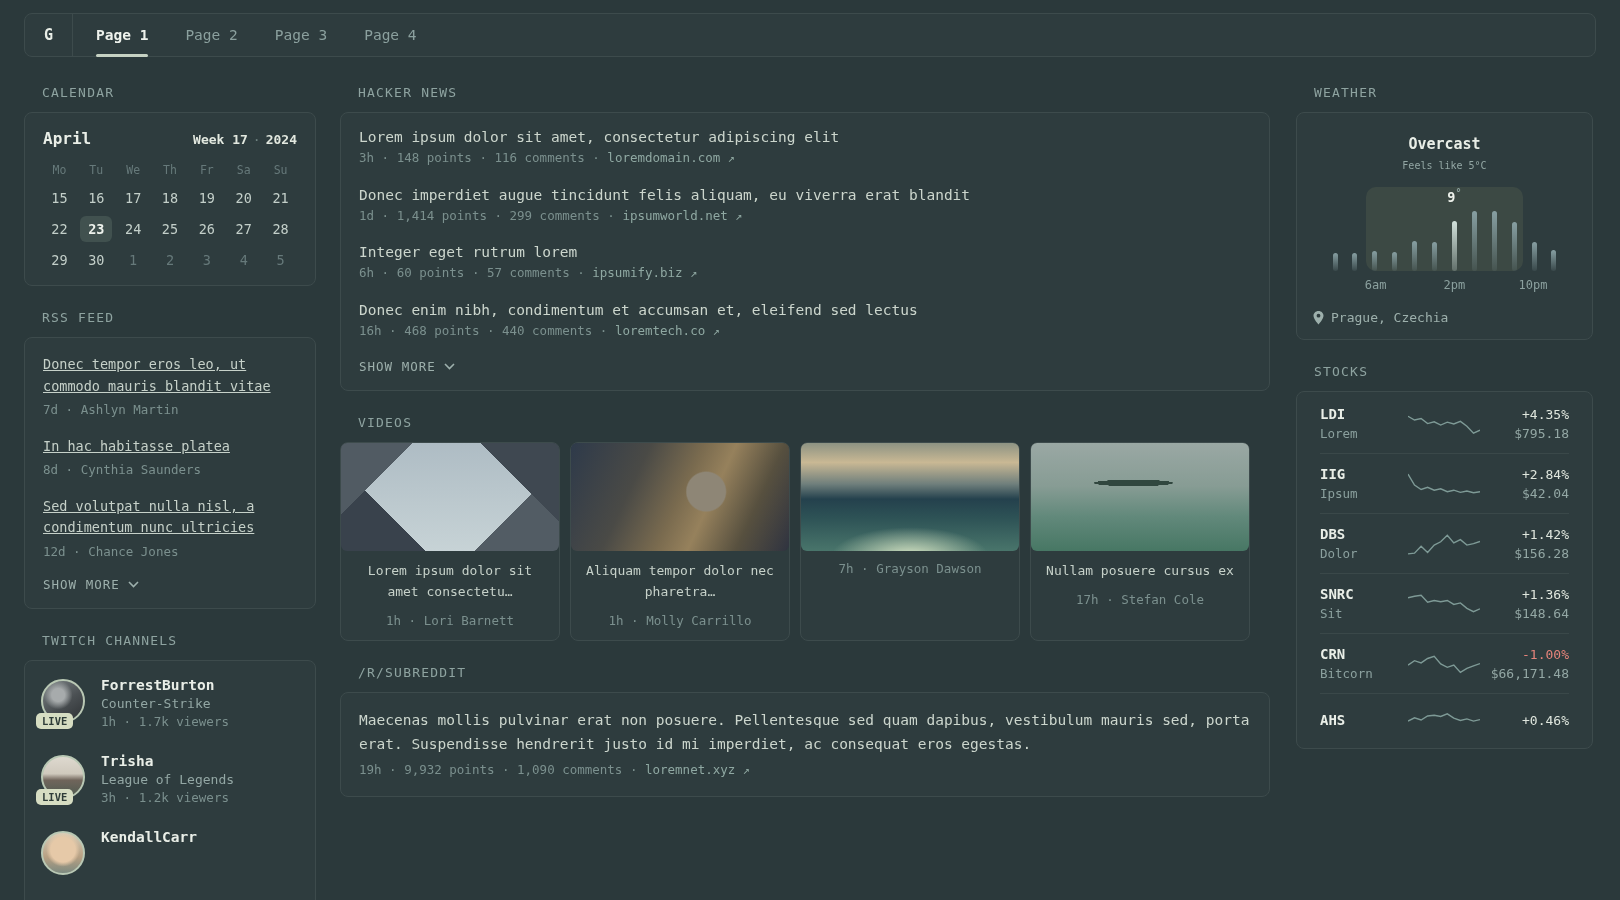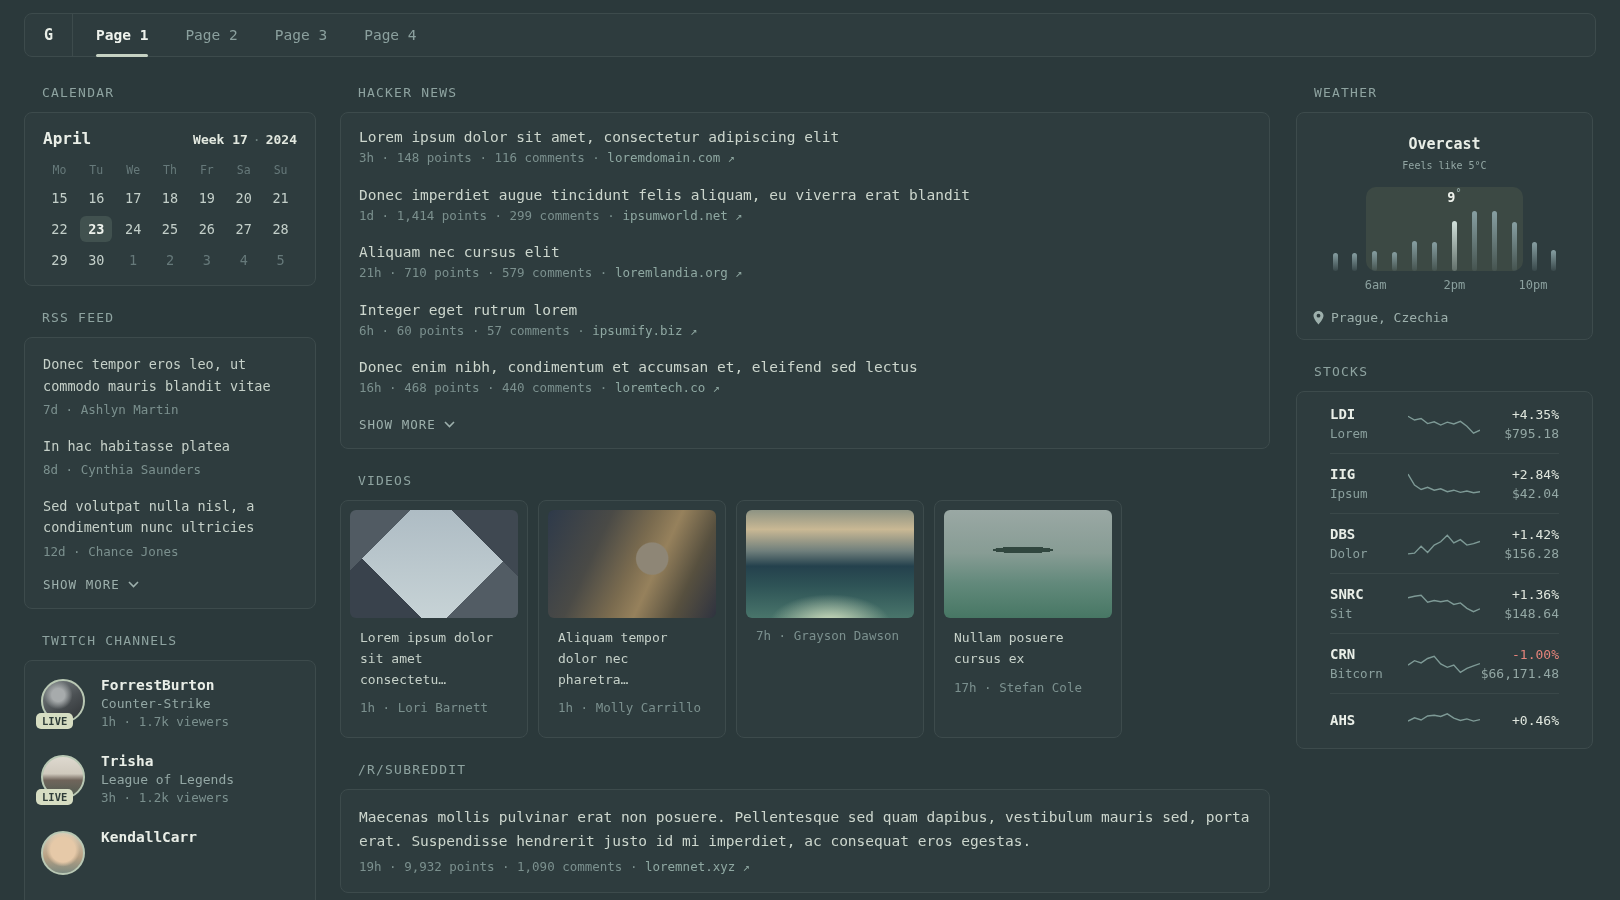--- a/index.html
+++ b/index.html
@@ -40,21 +40,21 @@
   .cal-week .dot { color:#6e8280; margin:0 5px; font-weight:normal; }
   .cal-grid { display:grid; grid-template-columns:repeat(7,1fr); text-align:center; }
   .wd { color:#66797a; font-size:11.5px; height:24px; display:flex; align-items:center; justify-content:center; }
   .day { font-size:13.5px; color:#c3cfc9; height:31px; display:flex; align-items:center; justify-content:center; }
   .day.muted { color:#66797a; }
   .day .pill { background:#41514f; color:#eef2ec; font-weight:bold; border-radius:6px; padding:5px 8px; }
 
   
   .pad-card { padding:16px 18px; }
   .feed-item { margin-bottom:16px; }
-  .feed-title { color:#c6d1c9; font-size:13.5px; line-height:1.6; cursor:pointer; }
+  .feed-title { color:#c6d1c9; font-size:13.5px; line-height:1.6; cursor:pointer;text-decoration:underline; }
   .meta { color:#7b908e; font-size:12.5px; margin-top:3px; line-height:1.55; }
   .show-more { display:flex; align-items:center; gap:8px; color:#9db0ac; font-size:12.5px;
                letter-spacing:1px; margin-top:2px; cursor:pointer; }
   .show-more svg { display:block; }
 
   
   .tw-card { padding:16px 16px 8px; }
   .tw-row { display:flex; gap:16px; margin-bottom:24px; align-items:flex-start; cursor:pointer; }
   .avatar { width:44px; height:44px; border-radius:50%; border:2px solid #b9c8b4; position:relative; flex:none; margin-top:2px; }
   .live { position:absolute; left:-7px; bottom:-8px; background:#d6ddc2; color:#2e3c38;
@@ -69,21 +69,21 @@
   .tw-meta { color:#7b908e; font-size:12.5px; margin-top:3px; }
 
   
   .hn-item { margin-bottom:19px; }
   .hn-title { color:#ccd6cd; font-size:14.5px; cursor:pointer; }
   .domain { color:#8fa8a2; cursor:pointer; }
   .arrow { color:#8fa8a2; font-size:12px; }
 
   
   .videos-row { display:flex; gap:10px; margin-bottom:12px; }
-  .v-card { width:188px; flex:none; padding:9px; cursor:pointer; }
+  .v-card { width:220px; flex:none; padding:0; cursor:pointer;text-align:center; }
   .v-thumb { height:108px; border-radius:6px; }
   .th-pillars { background: linear-gradient(135deg,#515b63 22%,rgba(0,0,0,0) 22%),
                 linear-gradient(225deg,#3f4851 24%,rgba(0,0,0,0) 24%),
                 linear-gradient(45deg,#39424c 26%,rgba(0,0,0,0) 26%),
                 linear-gradient(315deg,#525c64 26%,rgba(0,0,0,0) 26%),
                 linear-gradient(180deg,#aebcc4,#c7d3d6); }
   .th-camera { background: radial-gradient(circle at 62% 45%, #8e8676 0 13%, rgba(0,0,0,0) 14%),
                linear-gradient(115deg,#2e3a4a 0%,#4a4a46 30%,#7a6b4f 50%,#96815c 62%,#57503f 80%,#2f3340 100%); }
   .th-boatwake { background: radial-gradient(ellipse 60% 45% at 50% 105%, #d6e4c4 0%, rgba(0,0,0,0) 60%),
                  linear-gradient(180deg,#8d9383 0%,#c9b894 18%,#6f7f7c 38%,#24414d 52%,#2e5356 70%,#49756b 100%); }
@@ -110,21 +110,21 @@
   .wx-bar.current { background:linear-gradient(to bottom,#d2e2dc,rgba(210,226,220,0.25)); }
   .wx-temp { position:absolute; top:0; transform:translateX(-50%); color:#eef2ec;
              font-weight:bold; font-size:13.5px; }
   .wx-temp .deg { color:#93a7a4; font-size:10px; vertical-align:super; }
   .wx-axis { position:relative; width:236px; height:17px; margin:7px auto 0; }
   .wx-axis .lbl { position:absolute; transform:translateX(-50%); font-size:12px; color:#8ba09e; }
   .wx-loc { display:flex; align-items:center; gap:7px;
             margin-top:15px; color:#9db0ac; font-size:13px; }
 
   
-  .st-card { padding:2px 33px; }
+  .st-card { padding:2px 23px; }
   .st-row { display:flex; align-items:center; justify-content:space-between;
             padding:12px 0; border-top:1px solid #3a4849; cursor:pointer; }
   .st-row:first-child { border-top:none; }
   .st-left { width:92px; }
   .st-ticker { color:#e9eee7; font-weight:bold; font-size:14px; }
   .st-name { color:#8ba09e; font-size:12.5px; margin-top:4px; }
   .st-spark svg { display:block; }
   .st-right { width:94px; text-align:right; }
   .st-chg { font-size:13px; color:#dfe6dd; }
   .st-chg.neg { color:#e4837a; }
@@ -253,24 +253,20 @@
       <div class="sec-h">HACKER NEWS</div>
       <div class="card pad-card">
         <div id="hn-items">
             <div class="hn-item">
               <div class="hn-title">Lorem ipsum dolor sit amet, consectetur adipiscing elit</div>
               <div class="meta"><span>3h · 148 points · 116 comments · </span><span class="domain">loremdomain.com <span class="arrow">↗</span></span></div>
             </div>
             <div class="hn-item">
               <div class="hn-title">Donec imperdiet augue tincidunt felis aliquam, eu viverra erat blandit</div>
               <div class="meta"><span>1d · 1,414 points · 299 comments · </span><span class="domain">ipsumworld.net <span class="arrow">↗</span></span></div>
-            </div>
-            <div class="hn-item">
-              <div class="hn-title">Aliquam nec cursus elit</div>
-              <div class="meta"><span>21h · 710 points · 579 comments · </span><span class="domain">loremlandia.org <span class="arrow">↗</span></span></div>
             </div>
             <div class="hn-item">
               <div class="hn-title">Integer eget rutrum lorem</div>
               <div class="meta"><span>6h · 60 points · 57 comments · </span><span class="domain">ipsumify.biz <span class="arrow">↗</span></span></div>
             </div>
             <div class="hn-item">
               <div class="hn-title">Donec enim nibh, condimentum et accumsan et, eleifend sed lectus</div>
               <div class="meta"><span>16h · 468 points · 440 comments · </span><span class="domain">loremtech.co <span class="arrow">↗</span></span></div>
             </div>
           </div>

